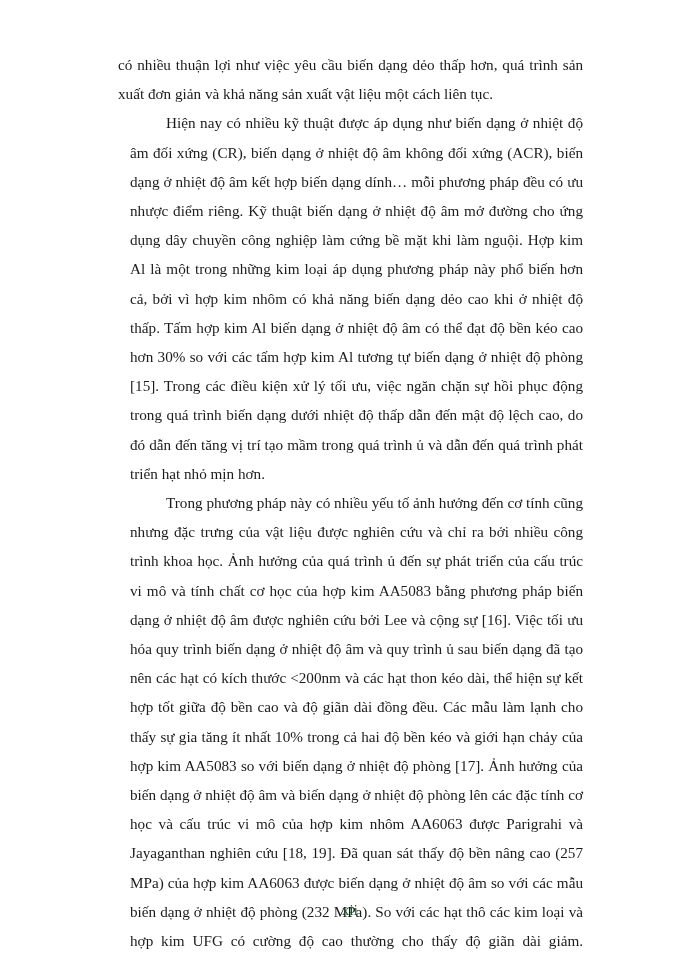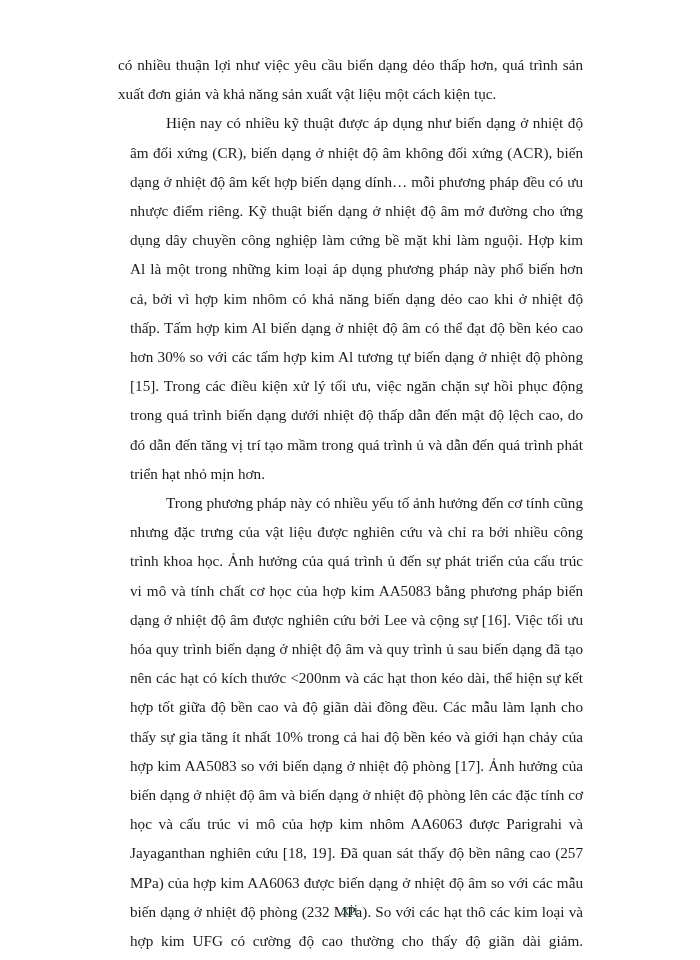--- a/index.html
+++ b/index.html
@@ -52,20 +52,20 @@
     color: #14532d;
     letter-spacing: 0.2px;
   }
 </style>
 </head>
 <body>
 
 <div class="page">
 
   <div class="text-column">
-    <p class="para">có nhiều thuận lợi như việc yêu cầu biến dạng dẻo thấp hơn, quá trình sản xuất đơn giản và khả năng sản xuất vật liệu một cách kiện tục.</p>
+    <p class="para">có nhiều thuận lợi như việc yêu cầu biến dạng dẻo thấp hơn, quá trình sản xuất đơn giản và khả năng sản xuất vật liệu một cách liên tục.</p>
     <p class="para indented">Hiện nay có nhiều kỹ thuật được áp dụng như biến dạng ở nhiệt độ âm đối xứng (CR), biến dạng ở nhiệt độ âm không đối xứng (ACR), biến dạng ở nhiệt độ âm kết hợp biến dạng dính… mỗi phương pháp đều có ưu nhược điểm riêng. Kỹ thuật biến dạng ở nhiệt độ âm mở đường cho ứng dụng dây chuyền công nghiệp làm cứng bề mặt khi làm nguội. Hợp kim Al là một trong những kim loại áp dụng phương pháp này phổ biến hơn cả, bởi vì hợp kim nhôm có khả năng biến dạng dẻo cao khi ở nhiệt độ thấp. Tấm hợp kim Al biến dạng ở nhiệt độ âm có thể đạt độ bền kéo cao hơn 30% so với các tấm hợp kim Al tương tự biến dạng ở nhiệt độ phòng [15]. Trong các điều kiện xử lý tối ưu, việc ngăn chặn sự hồi phục động trong quá trình biến dạng dưới nhiệt độ thấp dẫn đến mật độ lệch cao, do đó dẫn đến tăng vị trí tạo mầm trong quá trình ủ và dẫn đến quá trình phát triển hạt nhỏ mịn hơn.</p>
     <p class="para indented">Trong phương pháp này có nhiều yếu tố ảnh hưởng đến cơ tính cũng nhưng đặc trưng của vật liệu được nghiên cứu và chỉ ra bởi nhiều công trình khoa học. Ảnh hưởng của quá trình ủ đến sự phát triển của cấu trúc vi mô và tính chất cơ học của hợp kim AA5083 bằng phương pháp biến dạng ở nhiệt độ âm được nghiên cứu bởi Lee và cộng sự [16]. Việc tối ưu hóa quy trình biến dạng ở nhiệt độ âm và quy trình ủ sau biến dạng đã tạo nên các hạt có kích thước &lt;200nm và các hạt thon kéo dài, thể hiện sự kết hợp tốt giữa độ bền cao và độ giãn dài đồng đều. Các mẫu làm lạnh cho thấy sự gia tăng ít nhất 10% trong cả hai độ bền kéo và giới hạn chảy của hợp kim AA5083 so với biến dạng ở nhiệt độ phòng [17]. Ảnh hưởng của biến dạng ở nhiệt độ âm và biến dạng ở nhiệt độ phòng lên các đặc tính cơ học và cấu trúc vi mô của hợp kim nhôm AA6063 được Parigrahi và Jayaganthan nghiên cứu [18, 19]. Đã quan sát thấy độ bền nâng cao (257 MPa) của hợp kim AA6063 được biến dạng ở nhiệt độ âm so với các mẫu biến dạng ở nhiệt độ phòng (232 MPa). So với các hạt thô các kim loại và hợp kim UFG có cường độ cao thường cho thấy độ giãn dài giảm. Parigragi và Jayaganthan cũng phát hiện ra rằng sự tích tụ lệch và các kết tủa dạng nano là yếu tố tăng cường độ bền, trong khi mật độ kết tủa nano cao và mật độ lệch thấp cải thiện độ giãn dài của hợp kim AA6063 được biến dạng ở nhiệt độ âm sau đó được ủ trong thời gian ngắn và kết hợp hóa già. Sự gia tăng độ bền và độ giãn dài tương ứng có thể là do sự hình thành các kết tủa mịn và hiệu ứng phục hồi</p>
   </div>
 
   <div class="page-number">xii</div>
 
 </div>
 
 </body></html>

